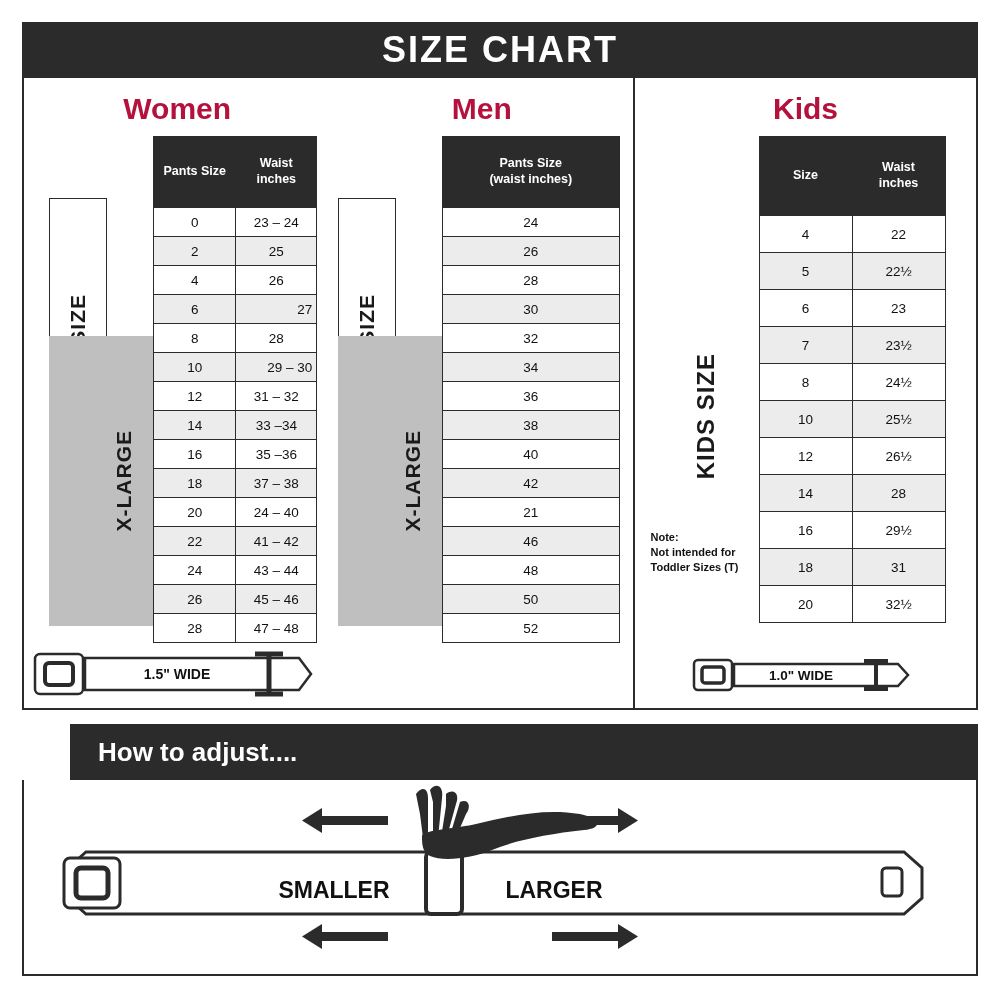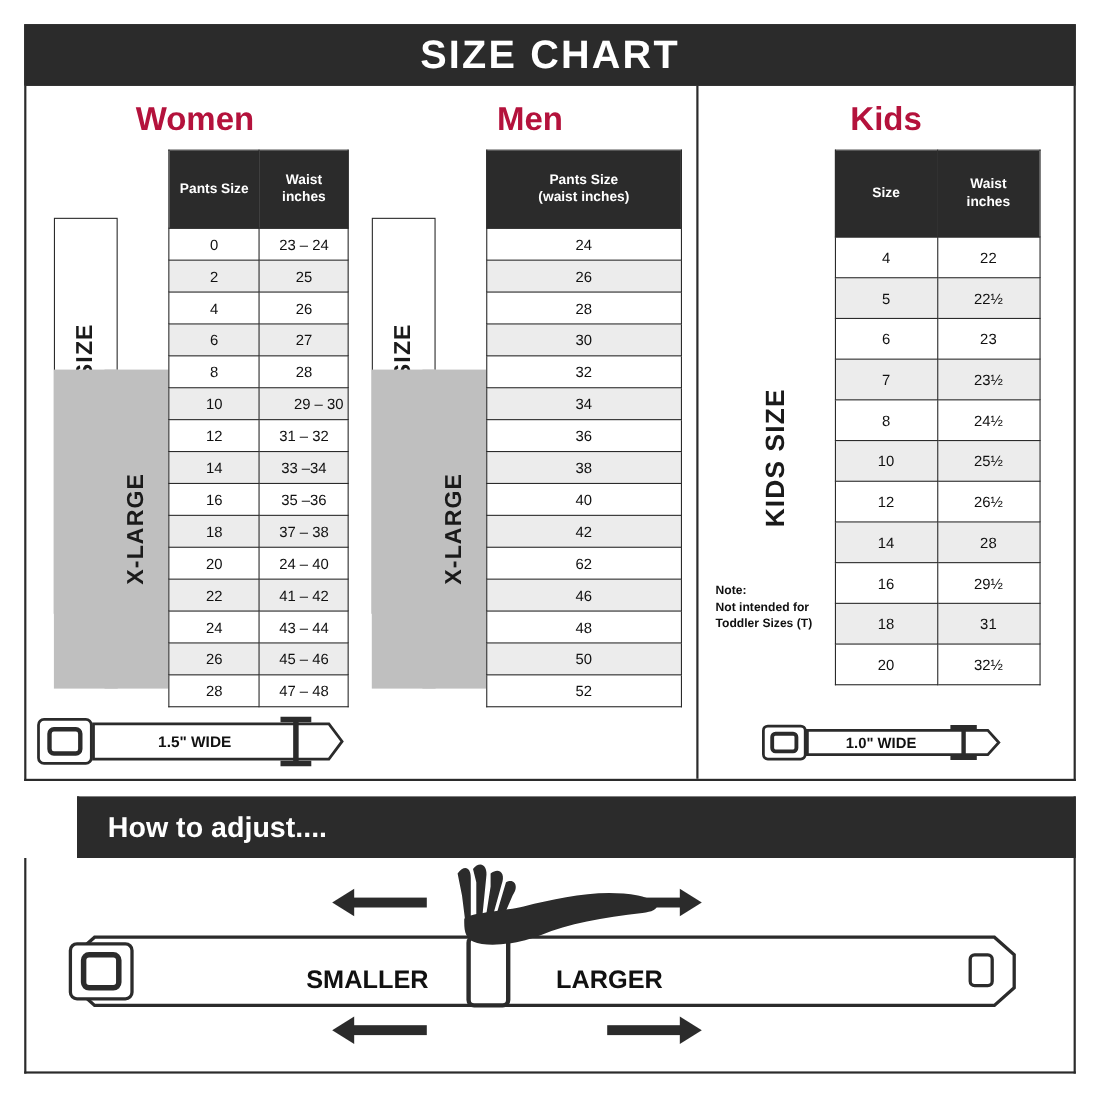--- a/index.html
+++ b/index.html
@@ -202,21 +202,21 @@
                 <tr class="alt">
                   <td style="height: 18px;">2</td>
                   <td style="height: 18px;">25</td>
                 </tr>
                 <tr>
                   <td style="height: 18px;">4</td>
                   <td style="height: 18px;">26</td>
                 </tr>
                 <tr class="alt">
                   <td style="height: 18px;">6</td>
-                  <td style="height: 18px;">27</td>
+                  <td style="height: 18px; text-align: right;">27</td>
                 </tr>
                 <tr>
                   <td style="height: 18px;">8</td>
                   <td style="height: 18px;">28</td>
                 </tr>
                 <tr class="alt">
                   <td style="height: 18px;">10</td>
                   <td style="height: 18px; text-align: right;">29 – 30</td>
                 </tr>
                 <tr>
@@ -317,21 +317,21 @@
                 <tr class="alt">
                   <td style="height: 18px;">38</td>
                 </tr>
                 <tr>
                   <td style="height: 18px;">40</td>
                 </tr>
                 <tr class="alt">
                   <td style="height: 18px; margin-left: 40px;">42</td>
                 </tr>
                 <tr>
-                  <td style="height: 18px;">62</td>
+                  <td style="height: 18px;">21</td>
                 </tr>
                 <tr class="alt">
                   <td style="height: 18px;">46</td>
                 </tr>
                 <tr>
                   <td style="height: 18px;">48</td>
                 </tr>
                 <tr class="alt">
                   <td style="height: 18px;">50</td>
                 </tr>

